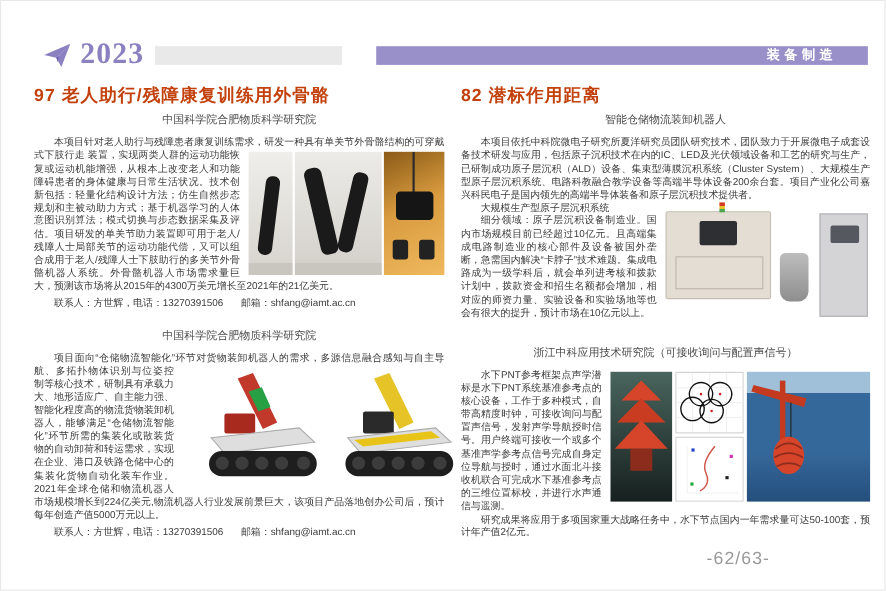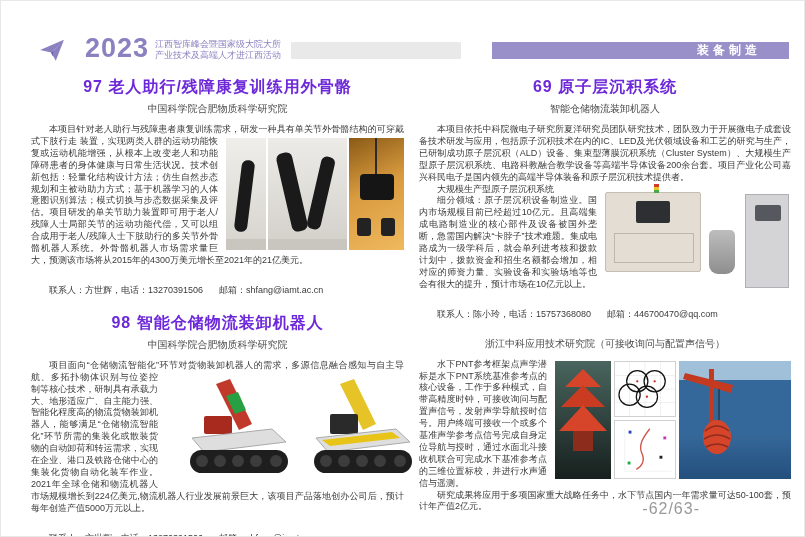--- a/index.html
+++ b/index.html
@@ -4,39 +4,39 @@
 <style>
   * { margin:0; padding:0; box-sizing:border-box; }
   body { background:#f5f5f5; font-family:"Liberation Sans","DejaVu Sans",sans-serif; }
   .page { position:relative; width:805px; height:537px; background:#ffffff;
           border:1px solid #e8e8e8; overflow:hidden; }
 
   
   .hdr { position:absolute; top:33px; left:38px; right:15px; display:flex; align-items:flex-start; }
   .logo-group { display:flex; align-items:flex-start; }
   .plane { width:26px; height:26px; margin-top:3px; }
-  .year { font-size:27px; font-weight:800; color:#8b80c0; letter-spacing:1px; line-height:28px; margin-left:20px; }
+  .year { font-size:27px; font-weight:800; color:#8b80c0; letter-spacing:1px; line-height:28px; margin-left:8px;font-family:Liberation Serif, serif; }
   .event-lines { margin-left:6px; padding-top:5px; color:#8b80c0; font-size:9px; line-height:11px; white-space:nowrap; }
   .hdr-bar { flex:1; display:flex; margin-left:10px; margin-top:8px; height:17px;gap:31px; }
   .bar-light { width:170px; height:17px; background:#e9e9e9; }
   .bar-purple { flex:1; height:17px; background:#9a90c9; color:#fff; font-size:12px; font-weight:bold;
                 text-align:right; line-height:17px; padding-right:28px; letter-spacing:4px; }
 
   
   .spread { position:absolute; top:68px; left:30px; width:760px; display:flex; gap:15px; }
   .col { width:373px; }
   .col.right-col { width:372px; }
 
-  article h2 { text-align:center; color:#6d28d9; font-size:16px; font-weight:bold;
+  article h2 { text-align:left; color:#c2410c; font-size:16px; font-weight:bold;
                letter-spacing:1px; margin:8px 0 4px; }
   .institute { text-align:center; font-size:10px; color:#4a4a4a; margin-bottom:8px; }
   .body { font-size:9px; line-height:11.9px; color:#3a3a3a; text-align:justify; }
   .body::after { content:""; display:block; clear:both; }
   .para { text-indent:2em; }
-  .contact { clear:both; text-indent:2em; margin-top:18px; font-size:9px; color:#3a3a3a; }
+  .contact { clear:both; text-indent:2em; margin-top:3px; font-size:9px; color:#3a3a3a; }
   .contact .email { margin-left:16px; }
   article + article { margin-top:16px; }
 
   
   .imgblk { float:right; margin:2px 0 4px 8px; }
 
   
   .img97 { width:178px; height:112px; display:flex; gap:2px; }
   .p97 { position:relative; overflow:hidden; height:100%; }
   .p97a { width:40px; background:linear-gradient(#efeeea,#d6d3cd); }
@@ -87,24 +87,20 @@
 <div class="page">
 
   <div class="hdr">
     <div class="logo-group">
       <svg class="plane" viewBox="0 0 24 24">
         <path d="M1 12 L23 2.5 L15.5 22 L11.2 14.4 Z" fill="#8b80c0"></path>
         <path d="M11.2 14.4 L23 2.5 L13.4 13 Z" fill="#aaa2d6"></path>
         <path d="M11.2 14.4 L13.4 13 L12.6 18 Z" fill="#6c5fae"></path>
       </svg>
       <div class="year">2023</div>
-      <div class="event-lines">
-        <div>江西智库峰会暨国家级大院大所</div>
-        <div>产业技术及高端人才进江西活动</div>
-      </div>
     </div>
     <div class="hdr-bar">
       <div class="bar-light"></div>
       <div class="bar-purple">装备制造</div>
     </div>
   </div>
 
   <div class="spread">
 
     <section class="col">
@@ -134,21 +130,20 @@
             </div>
             <span>装置，实现两类人群的运动功能恢复或运动机能增强，从根本上改变老人和功能障碍患者的身体健康与日常生活状况。技术创新包括：轻量化结构设计方法；仿生自然步态规划和主被动助力方式；基于机器学习的人体意图识别算法；模式切换与步态数据采集及评估。项目研发的单关节助力装置即可用于老人/残障人士局部关节的运动功能代偿，又可以组合成用于老人/残障人士下肢助行的多关节外骨骼机器人系统。外骨骼机器人市场需求量巨大，预测该市场将从2015年的4300万美元增长至2021年的21亿美元。</span>
           </div>
           <div class="contact">
             <span>联系人：方世辉，电话：13270391506</span><span class="email">邮箱：shfang@iamt.ac.cn</span>
           </div>
         </div>
       </article>
 
       <article>
-        <h2><span>98</span> <span>智能仓储物流装卸机器人</span></h2>
         <div class="institute">中国科学院合肥物质科学研究院</div>
         <div class="body">
           <div class="para">
             <span>项目面向“仓储物流智能化”环节对货物装卸机器人的需求，多源信息融合感知与自主导航、多拓扑物体识别与位姿控</span>
             <div class="imgblk img98">
               <svg width="238" height="110" viewBox="0 0 238 110">
 
                 <polygon points="32,10 46,5 68,50 55,56" fill="#c0392b"></polygon>
                 <polygon points="42,22 54,18 62,36 51,40" fill="#27a044"></polygon>
                 <rect x="20" y="42" width="28" height="18" rx="2" fill="#a8291e"></rect>
@@ -179,41 +174,38 @@
           <div class="contact">
             <span>联系人：方世辉，电话：13270391506</span><span class="email">邮箱：shfang@iamt.ac.cn</span>
           </div>
         </div>
       </article>
     </section>
 
     <section class="col right-col">
 
       <article>
-        <h2><span>69</span> <span>原子层沉积系统</span></h2>
+        <h2><span>82</span> <span>潜标作用距离</span></h2>
         <div class="institute">智能仓储物流装卸机器人</div>
         <div class="body">
           <div class="para">本项目依托中科院微电子研究所夏洋研究员团队研究技术，团队致力于开展微电子成套设备技术研发与应用，包括原子沉积技术在内的IC、LED及光伏领域设备和工艺的研究与生产，已研制成功原子层沉积（ALD）设备、集束型薄膜沉积系统（Cluster System）、大规模生产型原子层沉积系统、电路科教融合教学设备等高端半导体设备200余台套。项目产业化公司嘉兴科民电子是国内领先的高端半导体装备和原子层沉积技术提供者。</div>
           <div>
             <div class="imgblk img99">
               <div class="m99-machine">
                 <div class="m99-screen"></div>
                 <div class="m99-door"></div>
                 <div class="m99-light"></div>
               </div>
               <div class="m99-pump"></div>
               <div class="m99-cabinet">
                 <div class="m99-panel"></div>
               </div>
             </div>
             <div class="para">大规模生产型原子层沉积系统</div>
             <div class="para">细分领域：原子层沉积设备制造业。国内市场规模目前已经超过10亿元。且高端集成电路制造业的核心部件及设备被国外垄断，急需国内解决“卡脖子”技术难题。集成电路成为一级学科后，就会单列进考核和拨款计划中，拨款资金和招生名额都会增加，相对应的师资力量、实验设备和实验场地等也会有很大的提升，预计市场在10亿元以上。</div>
-          </div>
-          <div class="contact">
-            <span>联系人：陈小玲，电话：15757368080</span><span class="email">邮箱：446700470@qq.com</span>
           </div>
         </div>
       </article>
 
       <article>
         <div class="institute">浙江中科应用技术研究院（可接收询问与配置声信号）</div>
         <div class="body">
           <div class="imgblk img100">
             <div class="p100a">
               <svg width="56" height="118" viewBox="0 0 56 118">

